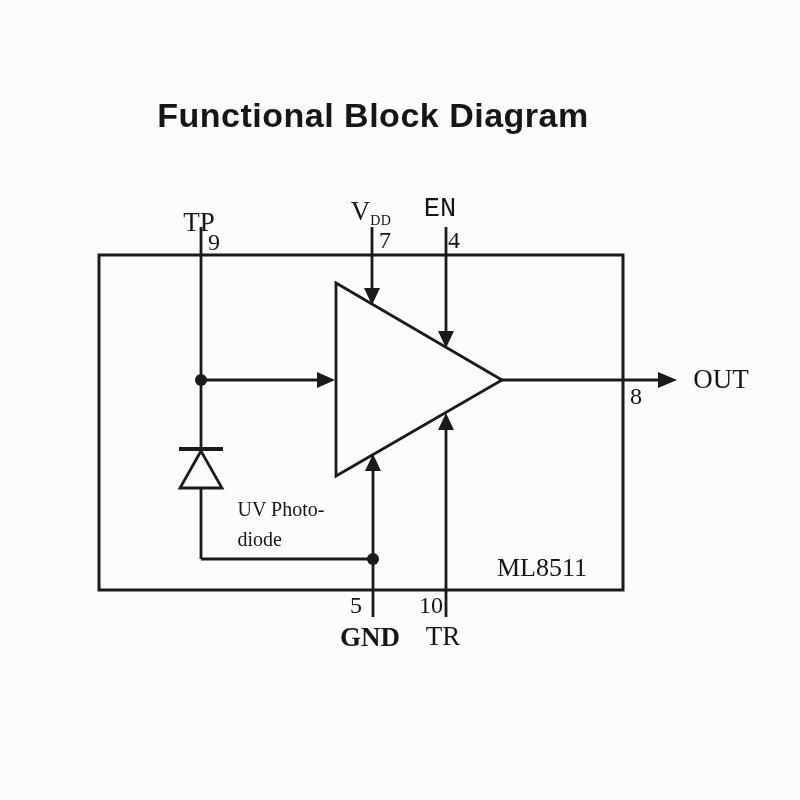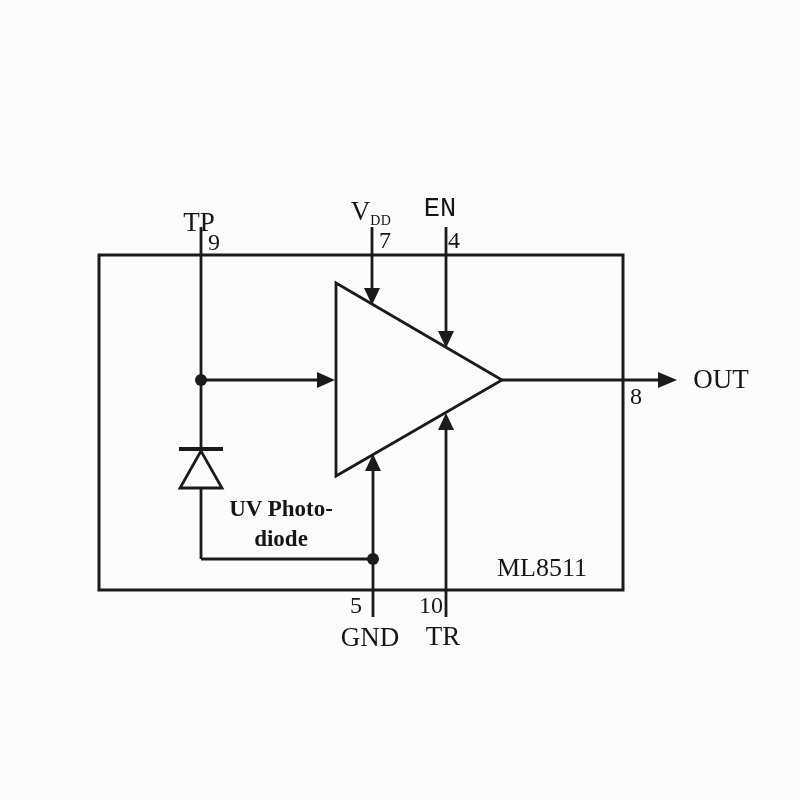--- a/index.html
+++ b/index.html
@@ -48,24 +48,22 @@
   .pin-number { font-size: 24px; }
   .sub {
     font-size: 14px;
     position: relative;
     top: 5px;
     letter-spacing: 0.5px;
   }
   .amp-label  { font-size: 27px; }
   .chip-label { font-size: 26px; font-weight: 400; }
   .photodiode-label {
-    font-size: 23px;
-    text-align: center;
+    font-size: 20px;
     line-height: 30px;
-    font-weight: bold;
   }
   .photodiode-label span { display: block; }
 </style>
 </head>
 <body>
 
 <div class="stage">
 
   <svg class="diagram-svg" width="800" height="800" viewBox="0 0 800 800">
 
@@ -98,20 +96,21 @@
     <line x1="373" y1="617" x2="373" y2="468" class="wire"></line>
     <polygon points="373,454 365,471 381,471" class="solid"></polygon>
 
     <line x1="446" y1="617" x2="446" y2="427" class="wire"></line>
     <polygon points="446,413 438,430 454,430" class="solid"></polygon>
 
     <line x1="502" y1="380" x2="661" y2="380" class="wire"></line>
     <polygon points="677,380 658,372 658,388" class="solid"></polygon>
   </svg>
 
+  <div class="label title-label" style="left:373px; top:115px;">Functional Block Diagram</div>
 
   <div class="label pin-name" style="left:199px; top:222px;">TP</div>
   <div class="label pin-name" style="left:371px; top:211px;"><span>V</span><span class="sub">DD</span></div>
   <div class="label pin-name" style="left:440px; top:209px;font-family:Liberation Mono, monospace;">EN</div>
 
   <div class="label pin-number" style="left:214px; top:242px;">9</div>
   <div class="label pin-number" style="left:385px; top:240px;">7</div>
   <div class="label pin-number" style="left:454px; top:240px;">4</div>
 
 
@@ -121,16 +120,16 @@
   </div>
 
   <div class="label chip-label" style="left:542px; top:568px;">ML8511</div>
 
   <div class="label pin-name" style="left:721px; top:379px;">OUT</div>
   <div class="label pin-number" style="left:636px; top:396px;">8</div>
 
   <div class="label pin-number" style="left:356px; top:605px;">5</div>
   <div class="label pin-number" style="left:431px; top:605px;">10</div>
 
-  <div class="label pin-name" style="left:370px; top:637px;">GND</div>
+  <div class="label pin-name" style="left:370px; top:637px;font-weight:bold;">GND</div>
   <div class="label pin-name" style="left:443px; top:636px;">TR</div>
 
 </div>
 
 </body></html>

